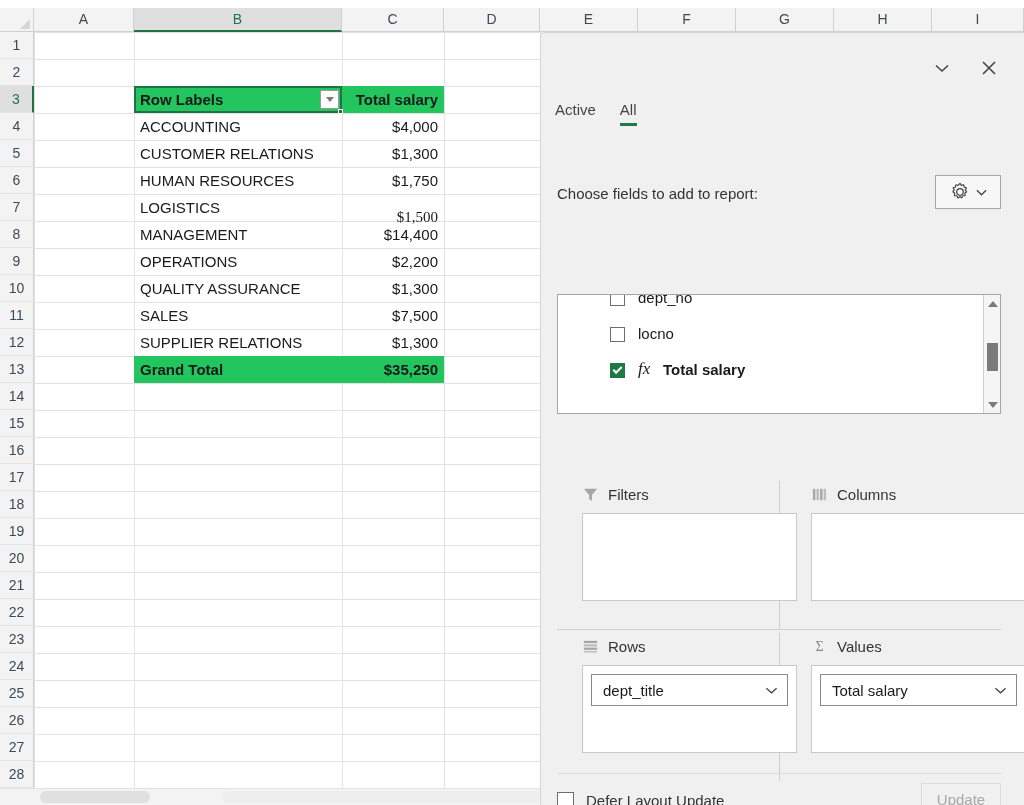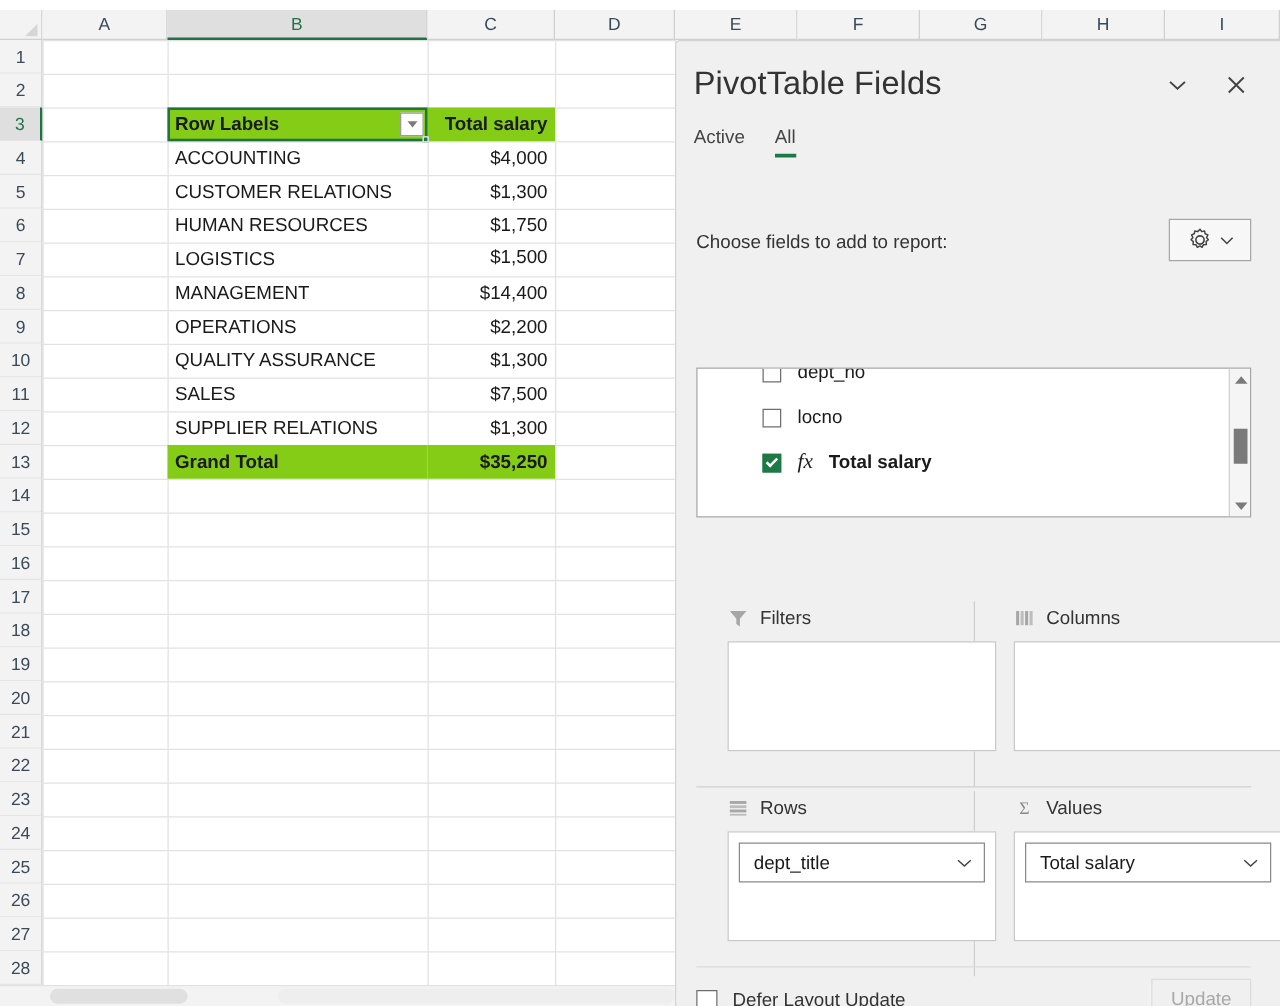--- a/index.html
+++ b/index.html
@@ -47,21 +47,21 @@
   .rowhead.sel { background: #dfdfdf; color: #217346; border-right: 2px solid #217346; }
 
   .gridlines { position: absolute; left: 34px; top: 32px; }
   .hline { position: absolute; height: 1px; background: #e2e2e2; }
   .vline { position: absolute; width: 1px; background: #e2e2e2; }
 
   .cell {
     position: absolute; font-size: 15px; color: #1a1a1a;
     line-height: 27px; white-space: nowrap; overflow: hidden;
   }
-  .cell.hdrfill { background: #84cc16; }
+  .cell.hdrfill { background: #22c55e; }
   .cell.bold { font-weight: bold; }
   .cell.num { text-align: right; }
   .cell.lbl { text-align: left; }
 
   .activecell {
     position: absolute; border: 2px solid #217346; background: transparent;
     pointer-events: none;
   }
   .activehandle {
     position: absolute; width: 5px; height: 5px; background: #217346;
@@ -295,21 +295,21 @@
     <div id="cells">
         <div class="cell hdrfill bold lbl" style="left: 134px; width: 208px; top: 86px; height: 27px; padding-left: 6px;">Row Labels</div>
         <div class="cell hdrfill bold num" style="left: 342px; width: 102px; top: 86px; height: 27px; padding-right: 6px;">Total salary</div>
         <div class="cell lbl" style="left: 134px; width: 208px; top: 113px; height: 27px; padding-left: 6px;">ACCOUNTING</div>
         <div class="cell num" style="left: 342px; width: 102px; top: 113px; height: 27px; padding-right: 6px;">$4,000</div>
         <div class="cell lbl" style="left: 134px; width: 208px; top: 140px; height: 27px; padding-left: 6px;">CUSTOMER RELATIONS</div>
         <div class="cell num" style="left: 342px; width: 102px; top: 140px; height: 27px; padding-right: 6px;">$1,300</div>
         <div class="cell lbl" style="left: 134px; width: 208px; top: 167px; height: 27px; padding-left: 6px;">HUMAN RESOURCES</div>
         <div class="cell num" style="left: 342px; width: 102px; top: 167px; height: 27px; padding-right: 6px;">$1,750</div>
         <div class="cell lbl" style="left: 134px; width: 208px; top: 194px; height: 27px; padding-left: 6px;">LOGISTICS</div>
-        <div class="cell num" style="left: 342px; width: 102px; top: 192px; height: 27px; padding-right: 6px;">$1,500</div>
+        <div class="cell num" style="left: 342px; width: 102px; top: 204px; height: 27px; padding-right: 6px; font-family: Liberation Serif, serif;">$1,500</div>
         <div class="cell lbl" style="left: 134px; width: 208px; top: 221px; height: 27px; padding-left: 6px;">MANAGEMENT</div>
         <div class="cell num" style="left: 342px; width: 102px; top: 221px; height: 27px; padding-right: 6px;">$14,400</div>
         <div class="cell lbl" style="left: 134px; width: 208px; top: 248px; height: 27px; padding-left: 6px;">OPERATIONS</div>
         <div class="cell num" style="left: 342px; width: 102px; top: 248px; height: 27px; padding-right: 6px;">$2,200</div>
         <div class="cell lbl" style="left: 134px; width: 208px; top: 275px; height: 27px; padding-left: 6px;">QUALITY ASSURANCE</div>
         <div class="cell num" style="left: 342px; width: 102px; top: 275px; height: 27px; padding-right: 6px;">$1,300</div>
         <div class="cell lbl" style="left: 134px; width: 208px; top: 302px; height: 27px; padding-left: 6px;">SALES</div>
         <div class="cell num" style="left: 342px; width: 102px; top: 302px; height: 27px; padding-right: 6px;">$7,500</div>
         <div class="cell lbl" style="left: 134px; width: 208px; top: 329px; height: 27px; padding-left: 6px;">SUPPLIER RELATIONS</div>
         <div class="cell num" style="left: 342px; width: 102px; top: 329px; height: 27px; padding-right: 6px;">$1,300</div>
@@ -323,21 +323,20 @@
     </div>
   <div class="activecell" style="left: 134px; top: 86px; width: 208px; height: 27px;"></div>
       <div class="activehandle" style="left: 338px; top: 109px;"></div>
       <div class="filter-btn" style="left: 320px; top: 90px; width: 19px; height: 19px;">
         <span class="cv"></span>
       </div>
     </div>
 
   <div class="pane">
 
-    <div class="pane-title">PivotTable Fields</div>
 
     <div class="pane-btn collapse">
       <svg width="20" height="20" viewBox="0 0 20 20">
         <path d="M4 7.5 L10 13 L16 7.5" fill="none" stroke="#444" stroke-width="1.6"></path>
       </svg>
     </div>
     <div class="pane-btn close">
       <svg width="18" height="18" viewBox="0 0 18 18">
         <path d="M3 3 L15 15 M15 3 L3 15" fill="none" stroke="#444" stroke-width="1.6"></path>
       </svg>

